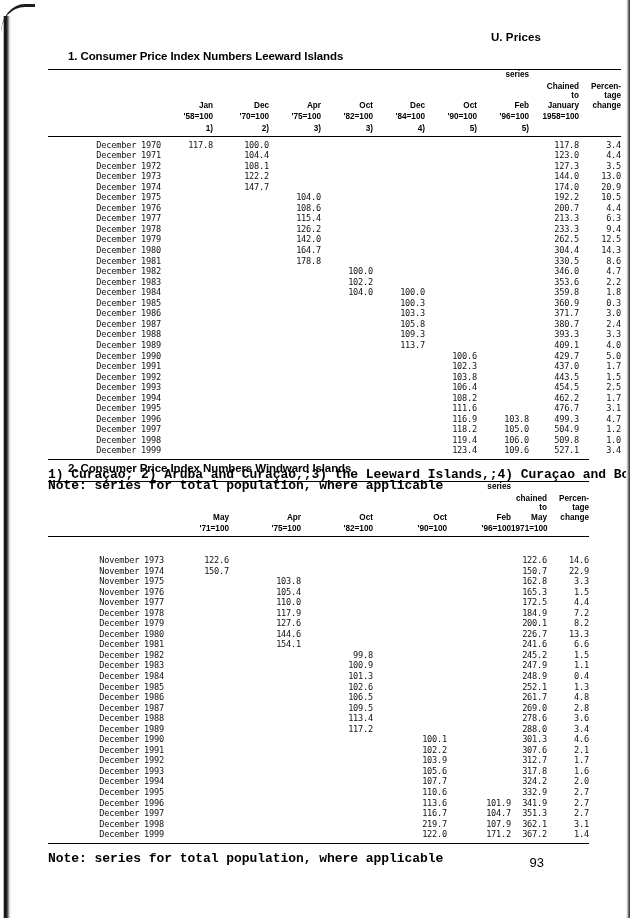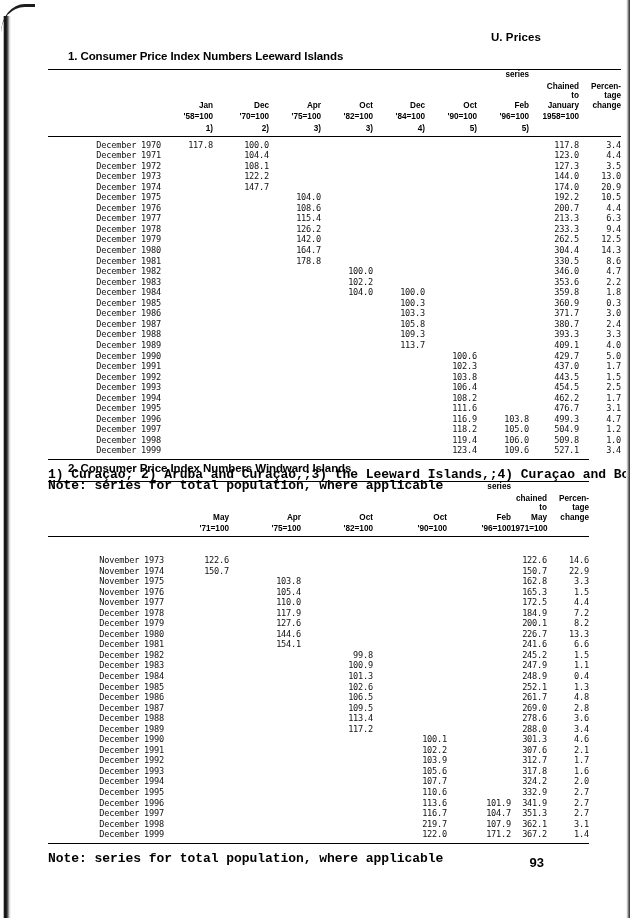--- a/index.html
+++ b/index.html
@@ -140,21 +140,21 @@
     line-height: 11.5px;
     letter-spacing: -0.05px;
     white-space: nowrap;
   }
 
   .pageno {
     position: absolute;
     right: 30px;
     bottom: 48px;
     font-size: 13px;
-    font-weight: bold;
+    font-weight: normal;
     color: #000;
     padding-left: 14px;
   }
 </style>
 </head>
 <body>
 
 <div class="sheet">
 
   <div class="running-head">U. Prices</div>

